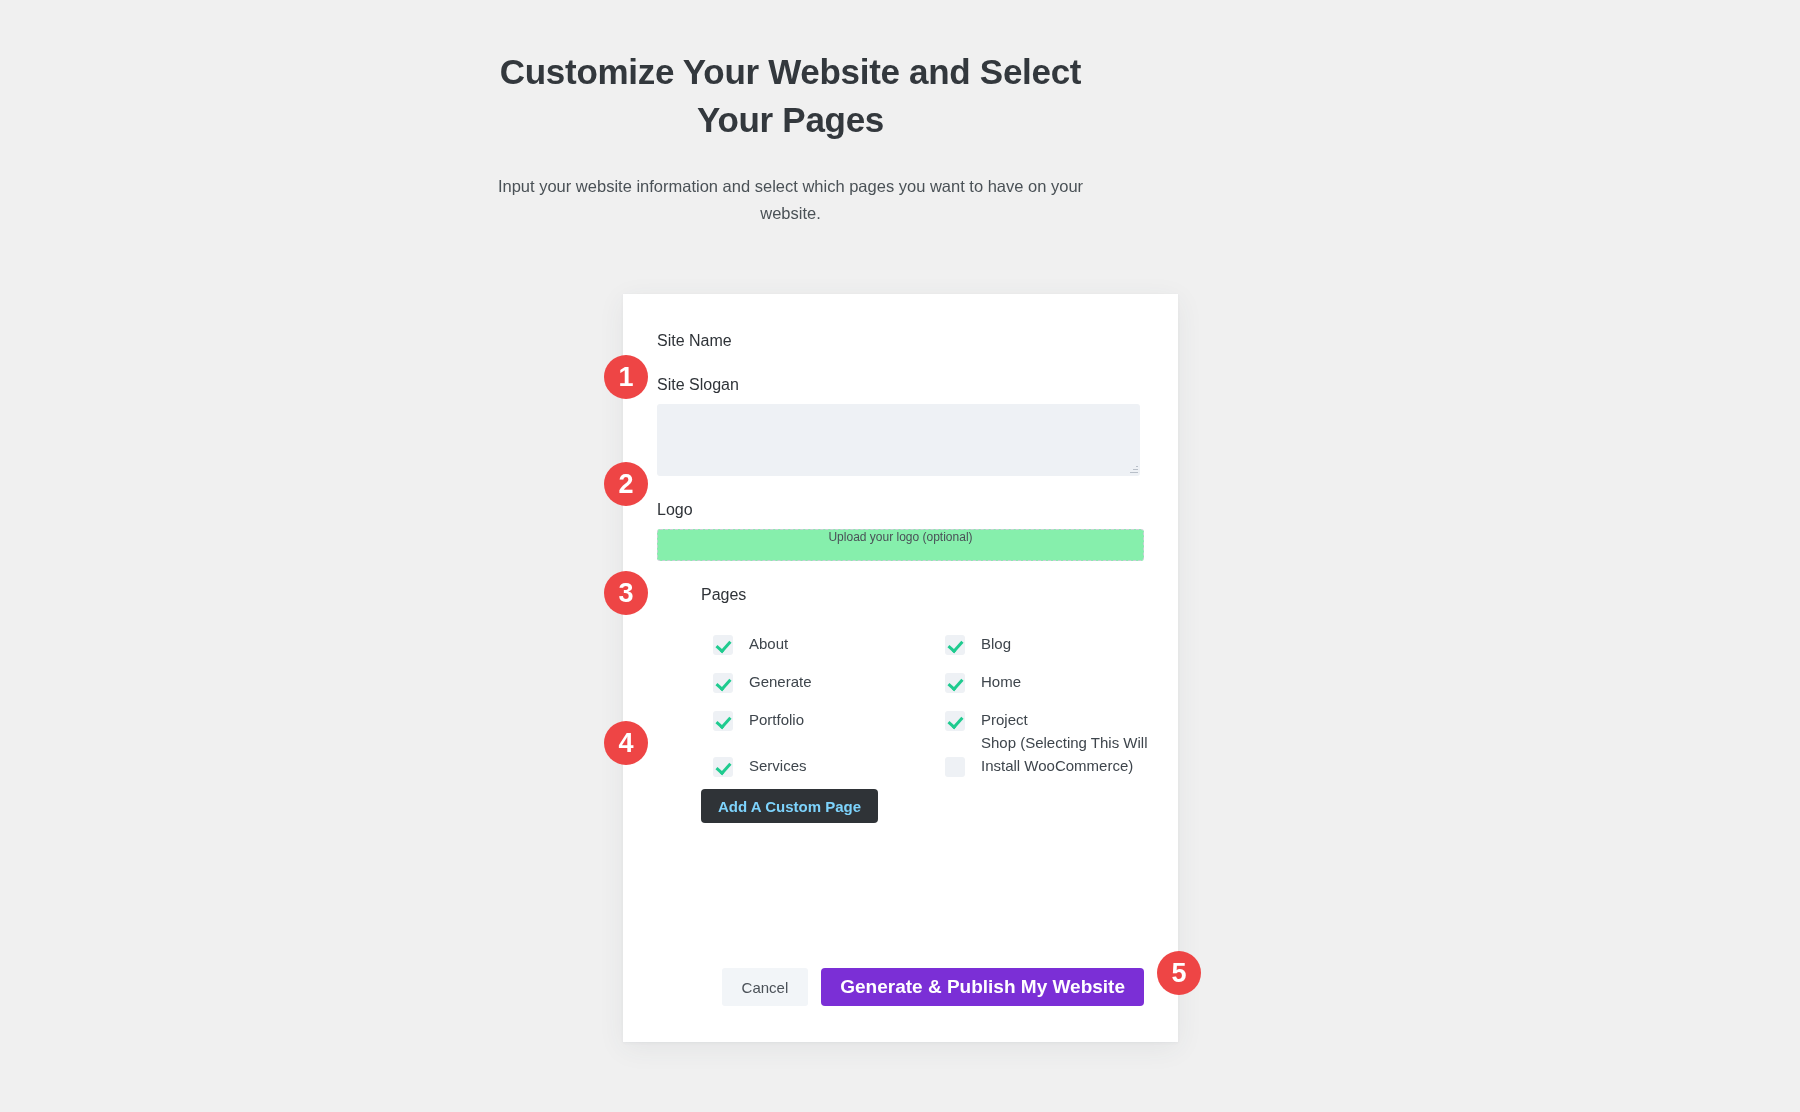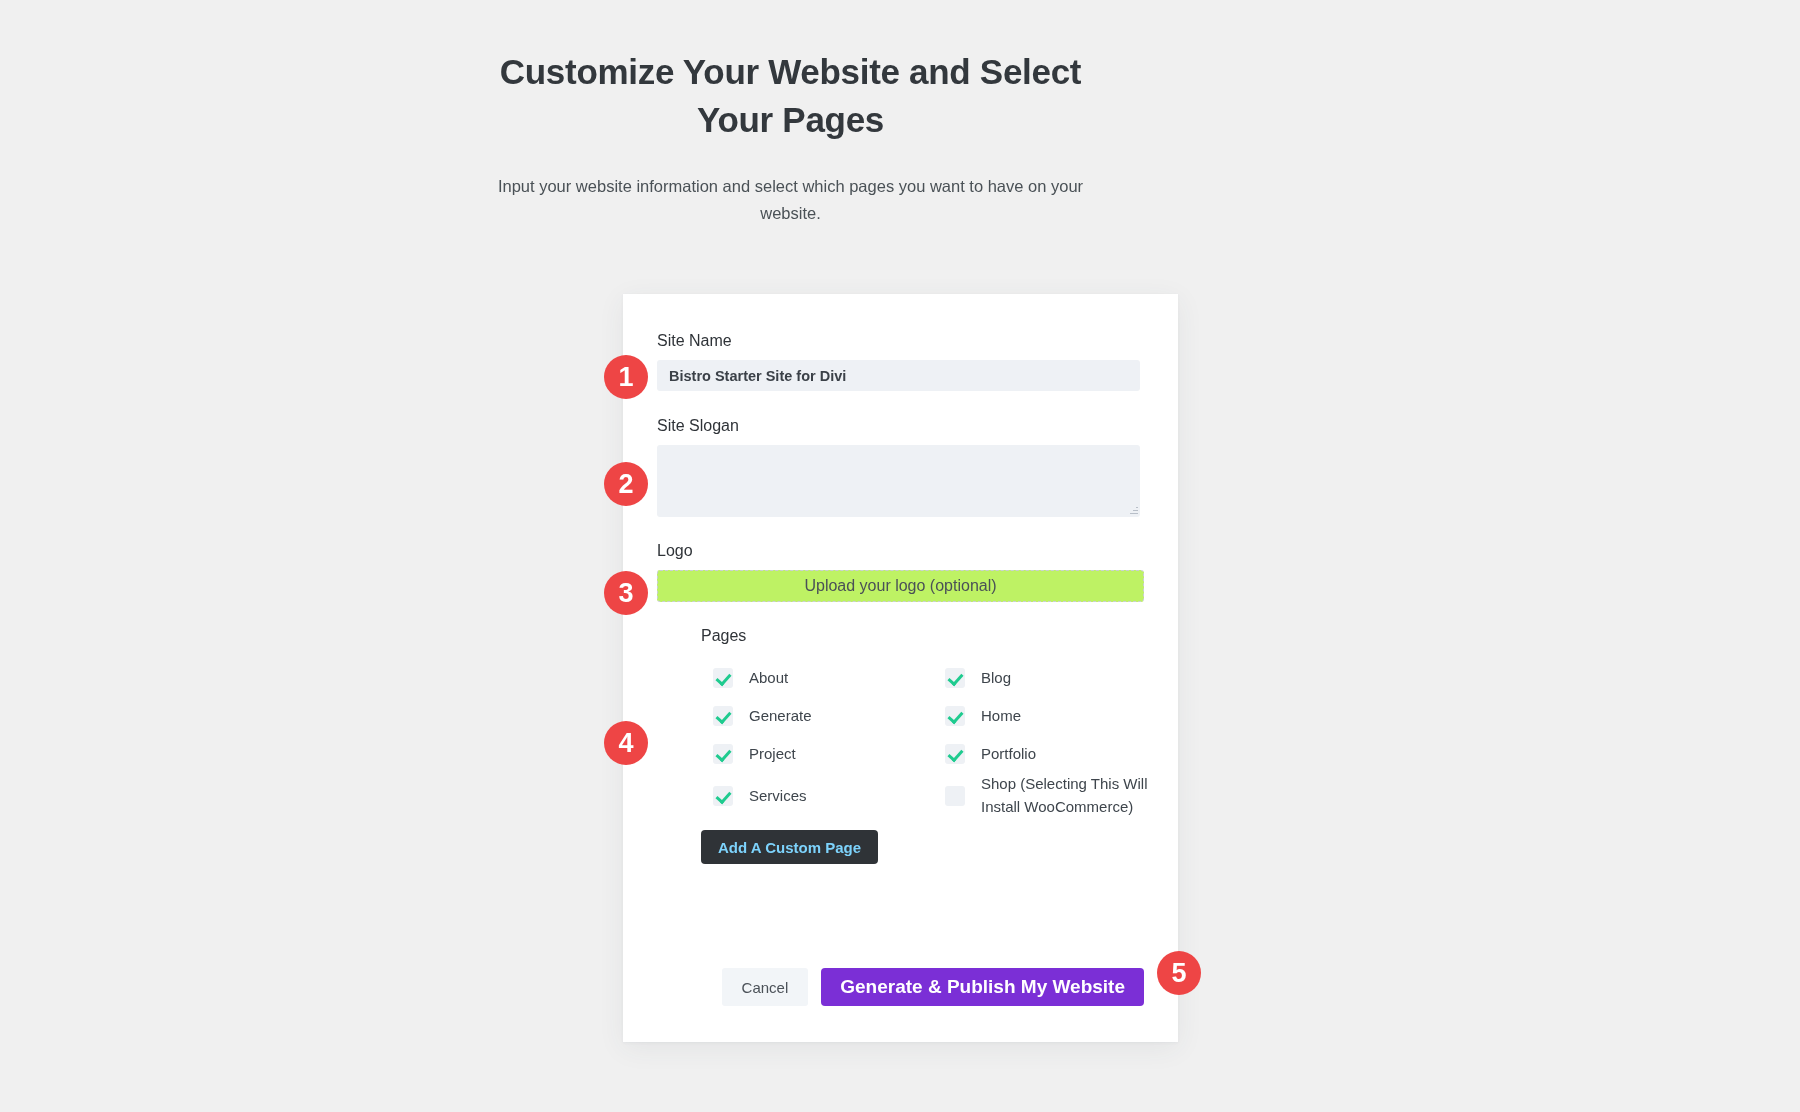--- a/index.html
+++ b/index.html
@@ -122,47 +122,46 @@
     right: 0;
     background: #b8bfc8;
     height: 1px;
   }
   .resize-handle i:nth-child(1) { bottom: 1px; width: 8px; }
   .resize-handle i:nth-child(2) { bottom: 4px; width: 5px; }
   .resize-handle i:nth-child(3) { bottom: 7px; width: 2px; }
 
   .upload-box {
     display: flex;
-    align-items: center;
     justify-content: center;
     width: 487px;
     height: 32px;
     border: 1px dashed #c9ced6;
     border-radius: 3px;
-    background: #bef264;
-    font-size: 16px;
+    background: #86efac;
+    font-size: 12px;
     color: #4a5057;
     cursor: pointer;
   }
 
   
   .pages-label { margin-bottom: 13px; }
 
   .pages-grid {
     display: grid;
     grid-template-columns: 232px 232px;
     column-gap: 0px;
     row-gap: 0px;
     width: 487px;
     margin-left: 12px;
   }
 
   .page-option {
     display: flex;
-    align-items: center;
+    align-items: flex-end;
     height: 38px;
     cursor: pointer;
   }
 
   .page-option.tall { height: 46px; }
 
   .checkbox {
     flex: 0 0 auto;
     width: 20px;
     height: 20px;
@@ -278,21 +277,20 @@
   <div class="header">
     <h1 class="page-title">Customize Your Website and Select Your Pages</h1>
     <p class="page-subtitle">Input your website information and select which pages you want to have on your website.</p>
   </div>
 
   <div class="card">
     <div class="card-inner">
 
       <div class="field-group">
         <label class="field-label">Site Name</label>
-        <input class="text-input" type="text" value="Bistro Starter Site for Divi" style="">
       </div>
 
       <div class="field-group" style="margin-top:26px;">
         <label class="field-label">Site Slogan</label>
         <div class="slogan-wrap">
           <textarea class="textarea-input" placeholder="" style=""></textarea>
           <span class="resize-handle">
               <i></i>
               <i></i>
               <i></i>
@@ -326,26 +324,26 @@
             <span class="option-label">Generate</span>
           </div>
 
           <div class="page-option">
             <span class="checkbox checked"></span>
             <span class="option-label">Home</span>
           </div>
 
           <div class="page-option">
             <span class="checkbox checked"></span>
+            <span class="option-label">Portfolio</span>
+          </div>
+
+          <div class="page-option">
+            <span class="checkbox checked"></span>
             <span class="option-label">Project</span>
-          </div>
-
-          <div class="page-option">
-            <span class="checkbox checked"></span>
-            <span class="option-label">Portfolio</span>
           </div>
 
           <div class="page-option tall">
             <span class="checkbox checked"></span>
             <span class="option-label">Services</span>
           </div>
 
           <div class="page-option tall">
             <span class="checkbox"></span>
             <span class="option-label">Shop (Selecting This Will Install WooCommerce)</span>

